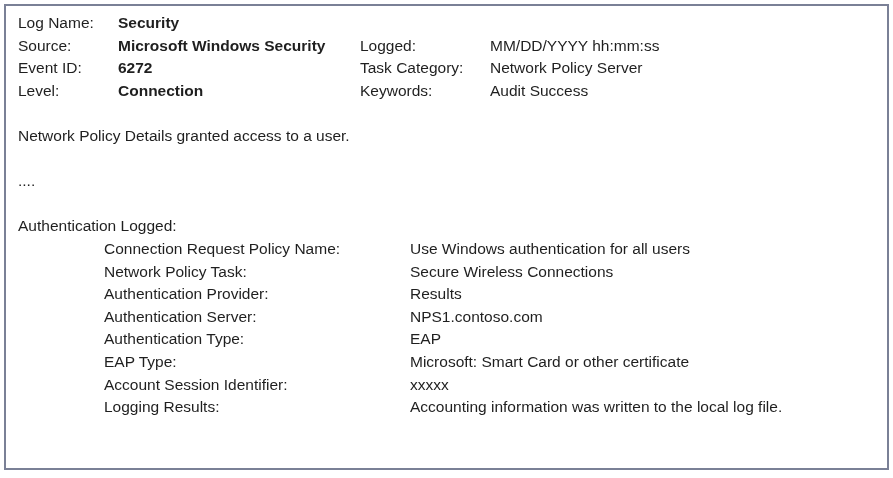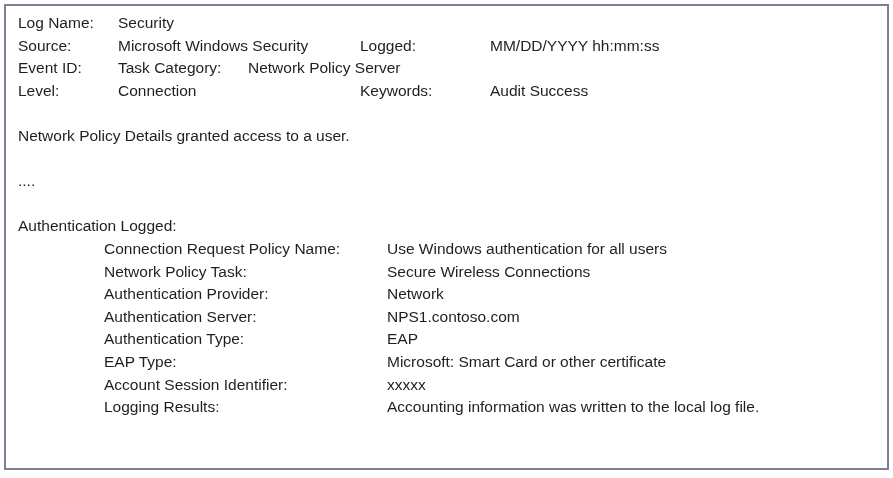--- a/index.html
+++ b/index.html
@@ -17,44 +17,45 @@
     padding: 6px 8px 8px 12px;
   }
   .line {
     height: 22.6px; line-height: 22.6px;
     font-size: 15.5px;
     white-space: nowrap;
     display: flex;
   }
   .spacer { height: 22.6px; }
   .l1 { width: 100px; flex: none; }
-  .v1 { width: 242px; flex: none; }
+  .v1 { width: 242px; flex: none; font-weight: bold; }
   .l2 { width: 130px; flex: none; }
   .v2 { flex: 1; }
   .detail-indent { width: 86px; flex: none; }
   .dl { width: 283px; flex: none; }
-  .dv { flex: 1; }
+  .dv { flex: 1; margin-left: 23px; }
 </style>
 </head>
 <body style="color: rgb(31, 31, 31); background: rgb(255, 255, 255);">
 
 <div class="event-box" style="border-color: rgb(122, 128, 150);">
 
   <div class="line">
     <span class="l1">Log Name:</span>
     <span class="v1">Security</span>
   </div>
   <div class="line">
     <span class="l1">Source:</span>
     <span class="v1">Microsoft Windows Security</span>
     <span class="l2">Logged:</span>
     <span class="v2">MM/DD/YYYY hh:mm:ss</span>
   </div>
   <div class="line">
     <span class="l1">Event ID:</span>
+    <span class="v1">6272</span>
     <span class="l2">Task Category:</span>
     <span class="v2">Network Policy Server</span>
   </div>
   <div class="line">
     <span class="l1">Level:</span>
     <span class="v1">Connection</span>
     <span class="l2">Keywords:</span>
     <span class="v2">Audit Success</span>
   </div>
 
@@ -82,21 +83,21 @@
     <span class="dv">Use Windows authentication for all users</span>
   </div>
   <div class="line">
     <span class="detail-indent"></span>
     <span class="dl">Network Policy Task:</span>
     <span class="dv">Secure Wireless Connections</span>
   </div>
   <div class="line">
     <span class="detail-indent"></span>
     <span class="dl">Authentication Provider:</span>
-    <span class="dv">Network</span>
+    <span class="dv">Results</span>
   </div>
   <div class="line">
     <span class="detail-indent"></span>
     <span class="dl">Authentication Server:</span>
     <span class="dv">NPS1.contoso.com</span>
   </div>
   <div class="line">
     <span class="detail-indent"></span>
     <span class="dl">Authentication Type:</span>
     <span class="dv">EAP</span>

